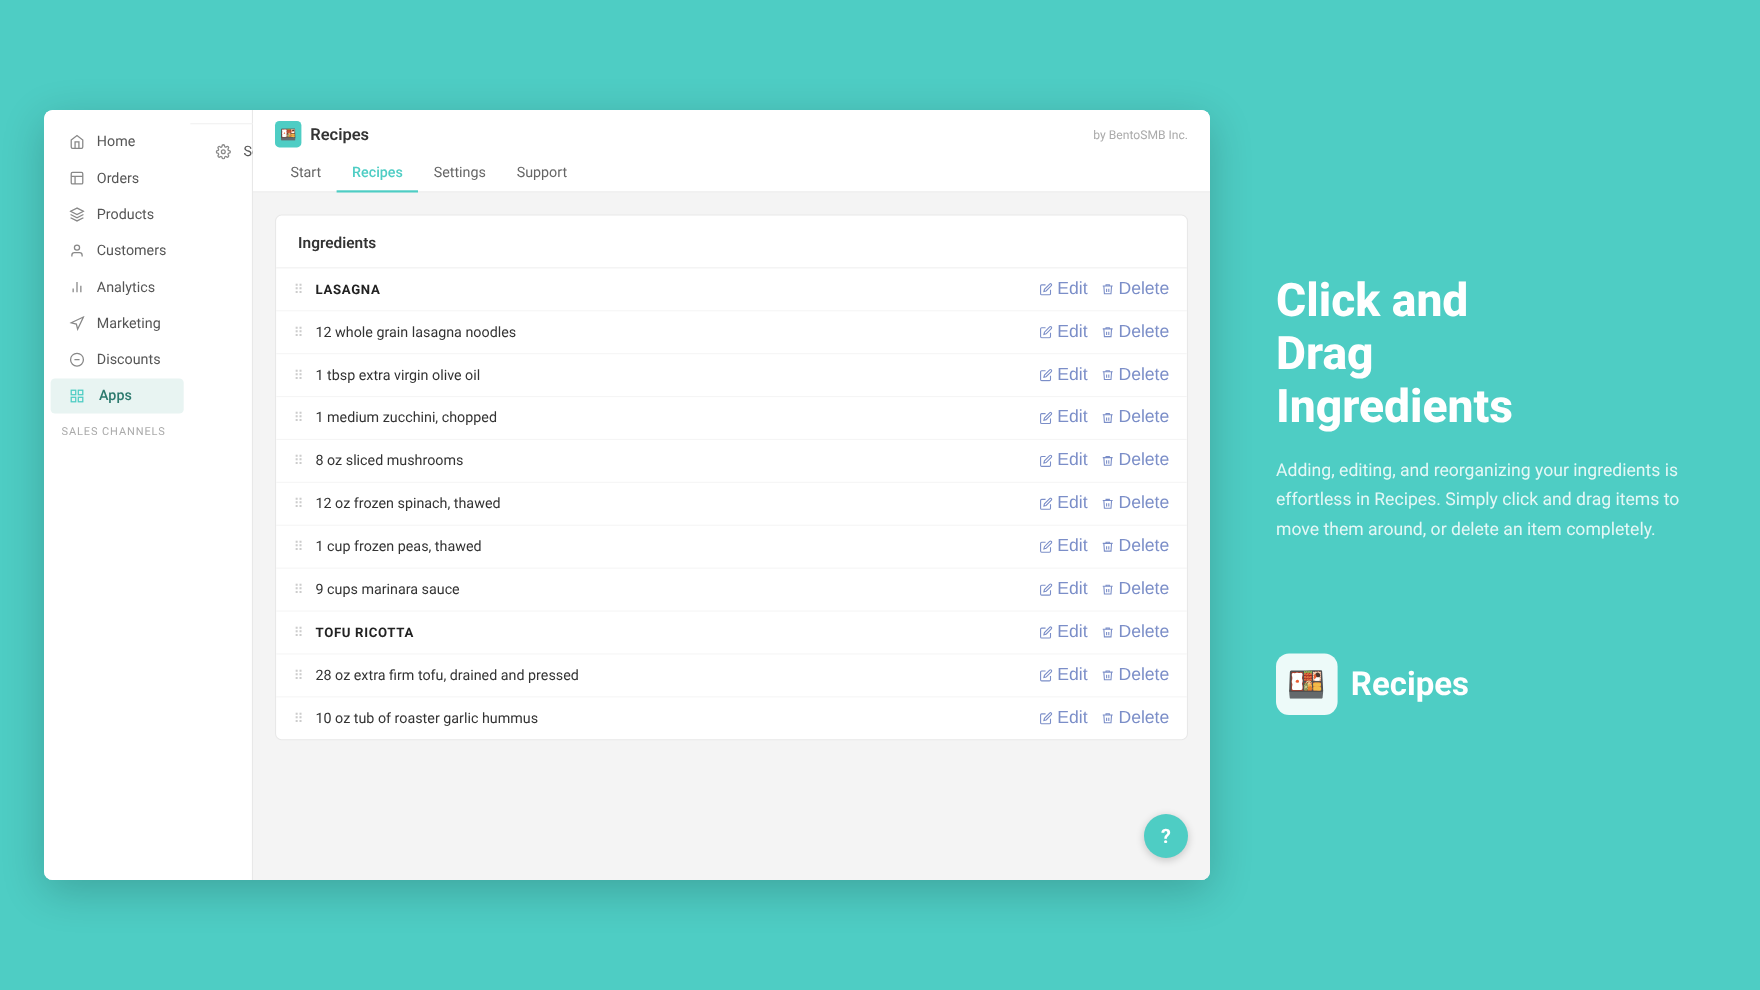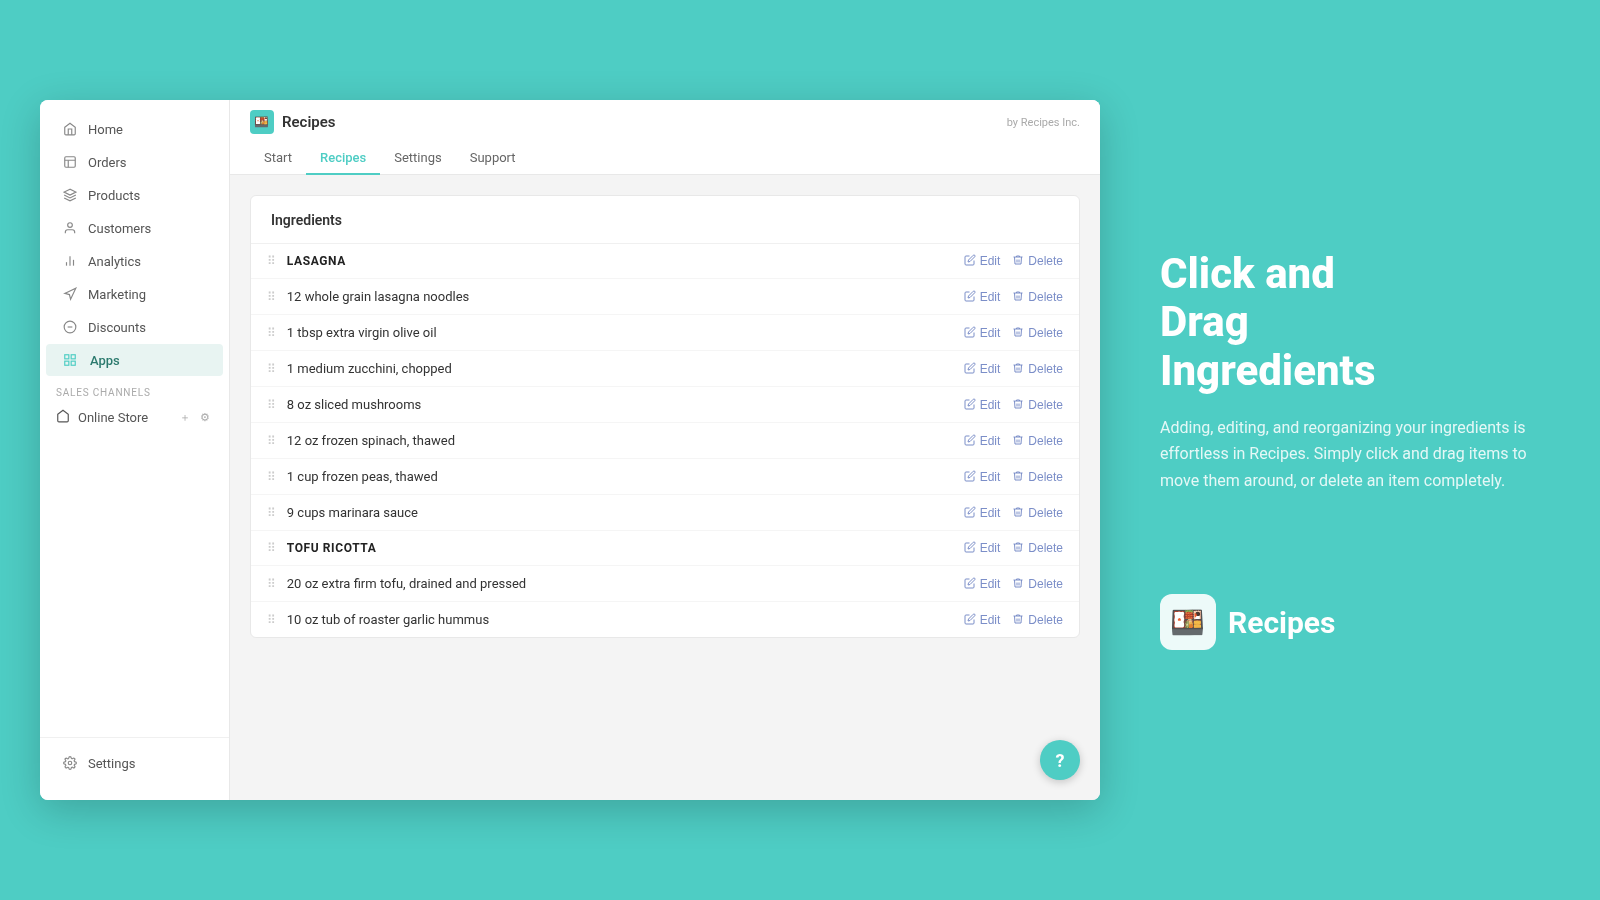--- a/index.html
+++ b/index.html
@@ -42,21 +42,21 @@
       flex: 1;
       overflow: hidden;
     }
 
     
     .sidebar {
       width: 190px;
       background: #fff;
       border-right: 1px solid #e8e8e8;
       display: flex;
-      flex-direction: column;
+      flex-direction: row;
       padding: 12px 0;
       flex-shrink: 0;
     }
 
     .sidebar-nav {
       flex: 1;
     }
 
     .sidebar-item {
       display: flex;
@@ -262,22 +262,23 @@
 
     .row-actions {
       display: flex;
       align-items: center;
       gap: 12px;
       flex-shrink: 0;
     }
 
     .action-btn {
       display: flex;
+      align-items: center;
       gap: 4px;
-      font-size: 12px;
+      font-size: 16px;
       color: #7b8ec8;
       cursor: pointer;
       background: none;
       border: none;
       padding: 0;
     }
 
     .action-btn svg {
       width: 12px;
       height: 12px;
@@ -445,32 +446,20 @@
                     <rect x="3" y="14" width="7" height="7"></rect>
                     <rect x="14" y="14" width="7" height="7"></rect>
                   </svg>
                 </span>
     <span>Apps</span>
   </div>
             </div>
 
           <div class="sidebar-section-label">SALES CHANNELS</div>
 
-          <div class="sidebar-channel-item">
-            <span class="icon">
-              <svg width="14" height="14" viewBox="0 0 24 24" fill="none" stroke="currentColor" stroke-width="2">
-                  <path d="M3 9l9-7 9 7v11a2 2 0 0 1-2 2H5a2 2 0 0 1-2-2z"></path>
-                </svg>
-            </span>
-            <span>Online Store</span>
-            <div class="channel-icons">
-              <span class="channel-icon-btn">＋</span>
-              <span class="channel-icon-btn">⚙</span>
-            </div>
-          </div>
         </div>
 
         <div class="sidebar-footer">
           <div class="sidebar-item">
             <span class="icon">
               <svg width="14" height="14" viewBox="0 0 24 24" fill="none" stroke="currentColor" stroke-width="2">
                   <circle cx="12" cy="12" r="3"></circle>
                   <path d="M19.4 15a1.65 1.65 0 0 0 .33 1.82l.06.06a2 2 0 0 1-2.83 2.83l-.06-.06a1.65 1.65 0 0 0-1.82-.33 1.65 1.65 0 0 0-1 1.51V21a2 2 0 0 1-4 0v-.09A1.65 1.65 0 0 0 9 19.4a1.65 1.65 0 0 0-1.82.33l-.06.06a2 2 0 0 1-2.83-2.83l.06-.06A1.65 1.65 0 0 0 4.68 15a1.65 1.65 0 0 0-1.51-1H3a2 2 0 0 1 0-4h.09A1.65 1.65 0 0 0 4.6 9a1.65 1.65 0 0 0-.33-1.82l-.06-.06a2 2 0 0 1 2.83-2.83l.06.06A1.65 1.65 0 0 0 9 4.68a1.65 1.65 0 0 0 1-1.51V3a2 2 0 0 1 4 0v.09a1.65 1.65 0 0 0 1 1.51 1.65 1.65 0 0 0 1.82-.33l.06-.06a2 2 0 0 1 2.83 2.83l-.06.06A1.65 1.65 0 0 0 19.4 9a1.65 1.65 0 0 0 1.51 1H21a2 2 0 0 1 0 4h-.09a1.65 1.65 0 0 0-1.51 1z"></path>
                 </svg>
             </span>
@@ -482,21 +471,21 @@
       <div class="main-content">
 
         <div class="app-header">
           <div class="app-header-top">
             <div class="app-title">
               <div class="app-title-icon">
                 🍱
               </div>
               <span>Recipes</span>
             </div>
-            <span class="app-by">by Recipes Inc.</span>
+            <span class="app-by">by BentoSMB Inc.</span>
           </div>
           <div class="app-tabs" id="app-tabs-container">
               <div class="app-tab">Start</div>
               <div class="app-tab active">Recipes</div>
               <div class="app-tab">Settings</div>
               <div class="app-tab">Support</div>
             </div>
         </div>
 
         <div class="content-area-wrapper">
@@ -708,21 +697,21 @@
                           <path d="M10 11v6"></path>
                           <path d="M14 11v6"></path>
                           <path d="M9 6V4h6v2"></path>
                         </svg>
         Delete
       </button>
     </div>
   </div>
                   <div class="ingredient-row">
     <span class="drag-handle">⠿</span>
-    <span class="ingredient-name">20 oz extra firm tofu, drained and pressed</span>
+    <span class="ingredient-name">28 oz extra firm tofu, drained and pressed</span>
     <div class="row-actions">
       <button class="action-btn">
         <svg viewBox="0 0 24 24" fill="none" stroke="currentColor" stroke-width="2">
                           <path d="M11 4H4a2 2 0 0 0-2 2v14a2 2 0 0 0 2 2h14a2 2 0 0 0 2-2v-7"></path>
                           <path d="M18.5 2.5a2.121 2.121 0 0 1 3 3L12 15l-4 1 1-4 9.5-9.5z"></path>
                         </svg>
         Edit
       </button>
       <button class="action-btn">
         <svg viewBox="0 0 24 24" fill="none" stroke="currentColor" stroke-width="2">

